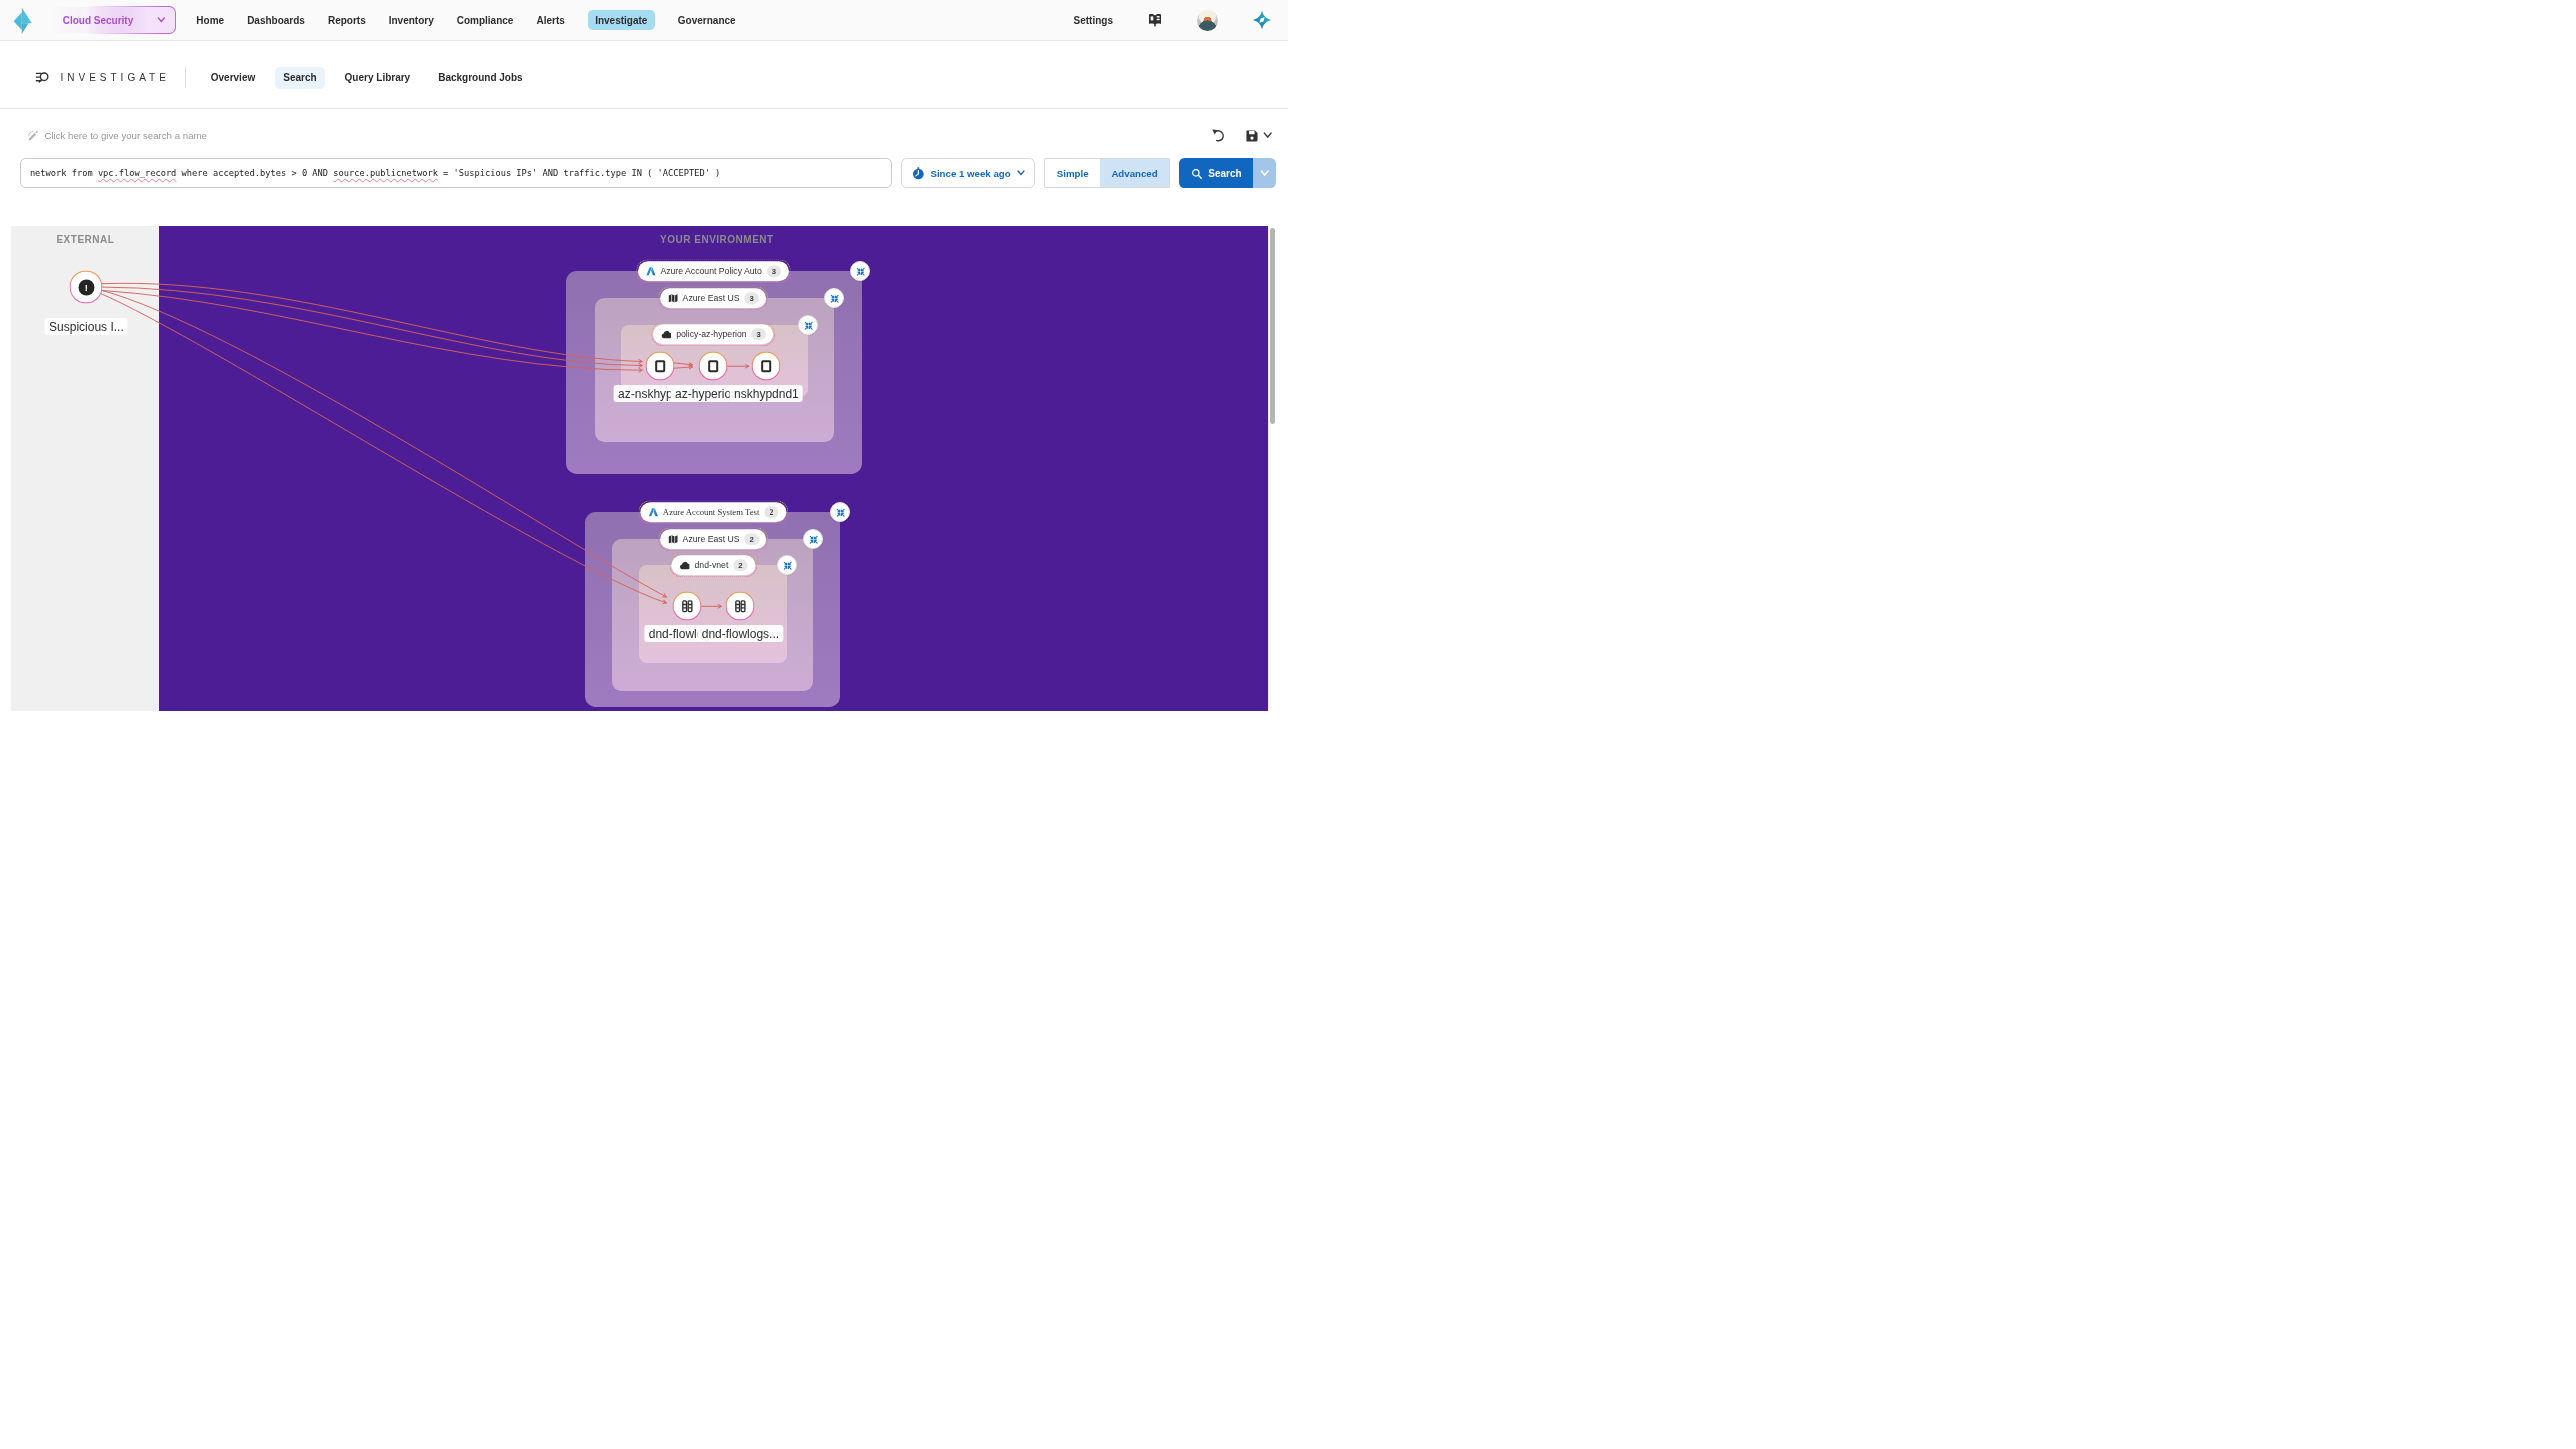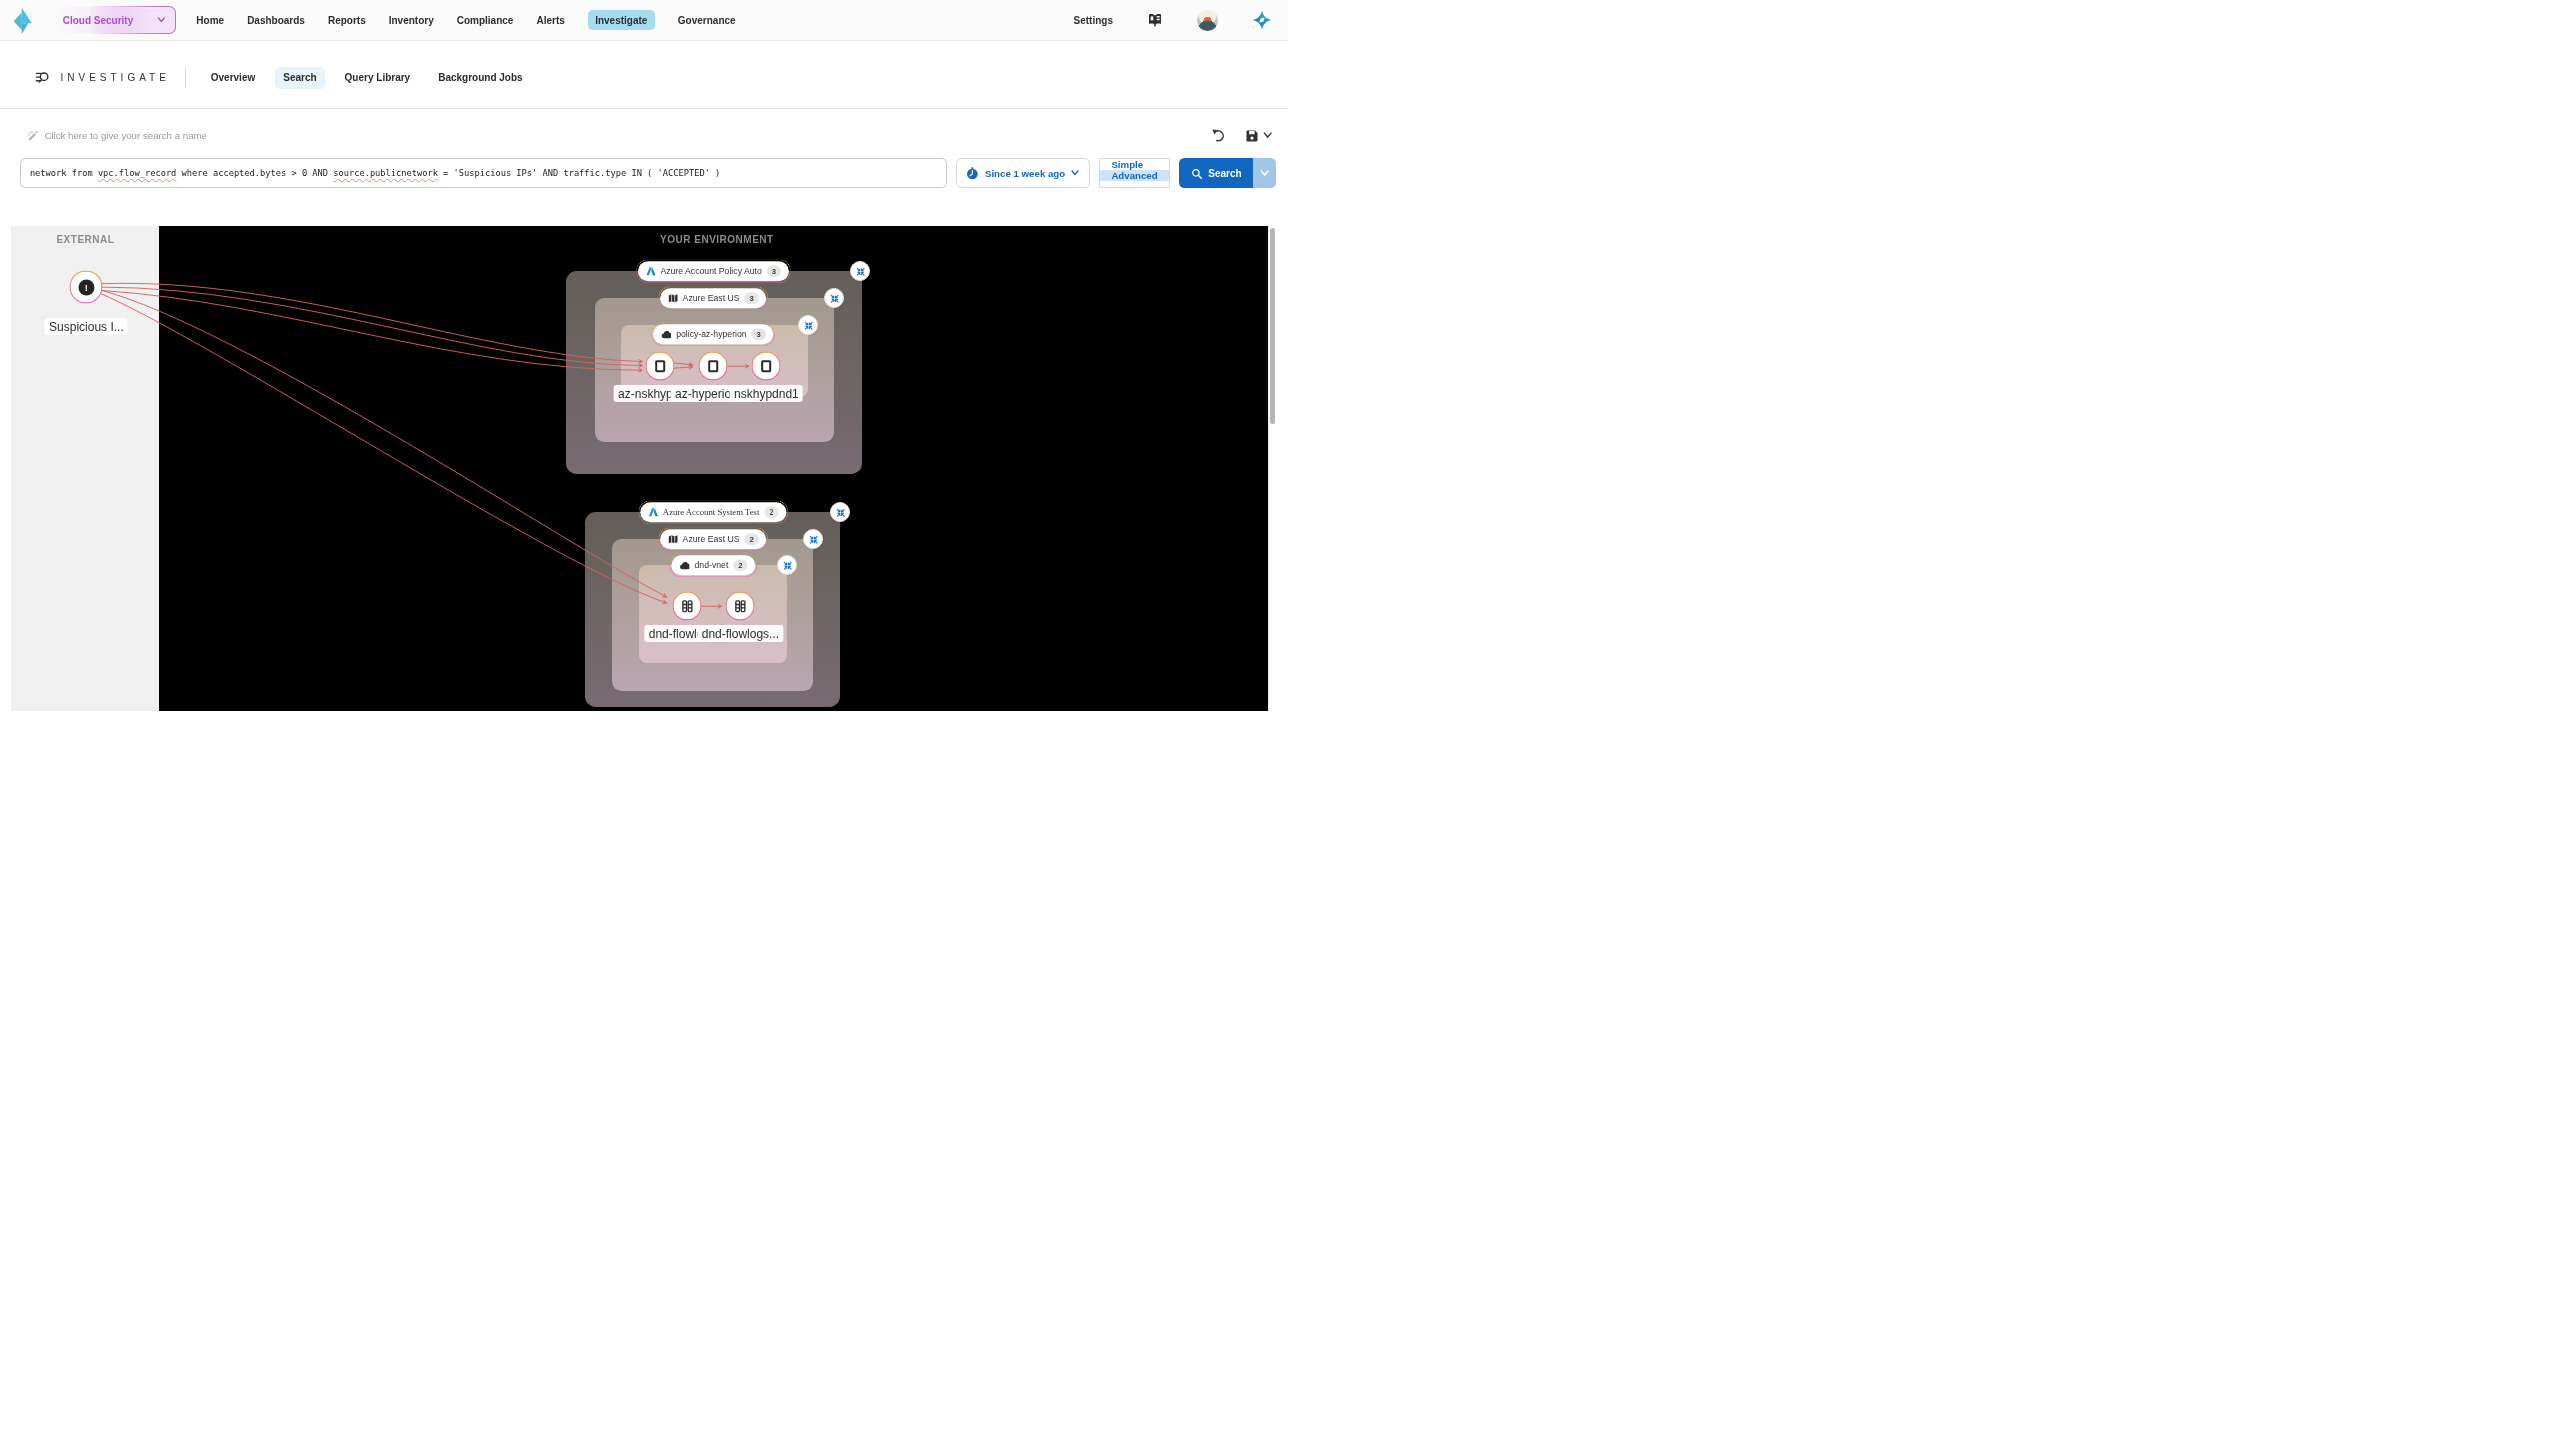--- a/index.html
+++ b/index.html
@@ -45,31 +45,31 @@
 
   
   .query-row{display:flex;align-items:stretch;margin:10.7px 12px 0 19.5px;height:30px;gap:9.4px;}
   .query-box{flex:1;border:0.7px solid #c9c9c9;border-radius:5.4px;background:#fff;display:flex;
              align-items:center;padding:0 9.4px;font-family:"DejaVu Sans Mono",monospace;
              font-size:8.7px;color:#222;white-space:pre;overflow:hidden;cursor:text;}
   .q-err{text-decoration-line:underline;text-decoration-style:wavy;text-decoration-color:#ee837b;
          text-underline-offset:2px;}
   .time-btn{display:flex;align-items:center;gap:6px;border:0.7px solid #d8d8d8;border-radius:5.4px;
             background:#fff;padding:0 9.4px;color:#1566be;font-size:9.7px;font-weight:600;cursor:pointer;white-space:nowrap;}
-  .mode-toggle{display:flex;border:0.7px solid #d8d8d8;border-radius:1px;overflow:hidden;flex-direction:column;}
+  .mode-toggle{display:flex;border:0.7px solid #d8d8d8;border-radius:1px;overflow:hidden;}
   .mode{display:flex;align-items:center;padding:0 11.4px;font-size:9.7px;font-weight:600;
         color:#1566be;background:#fff;cursor:pointer;}
   .mode.active{background:#cfe3f6;}
   .search-split{display:flex;border-radius:5.4px;overflow:hidden;cursor:pointer;}
   .search-main{display:flex;align-items:center;gap:6px;background:#1166bf;color:#fff;
                font-size:10px;font-weight:700;padding:0 11.4px;}
   .search-caret{width:23px;background:#a3c6e8;display:flex;align-items:center;justify-content:center;}
 
   
-  .graph{position:relative;margin:38px 0 0 11.4px;width:1257px;height:485px;background:#000000;
+  .graph{position:relative;margin:38px 0 0 11.4px;width:1257px;height:485px;background:#4c1d95;
          border-right:0.7px solid #ededed;overflow:hidden;}
   .ext-panel{position:absolute;left:0;top:0;width:148px;height:485px;background:#f0f0f1;z-index:1;}
   .zone-label{position:absolute;top:7.4px;font-size:10px;font-weight:700;color:#8b8b8b;
               letter-spacing:0.5px;text-align:center;z-index:4;}
   .edges{position:absolute;left:0;top:0;z-index:2;pointer-events:none;}
   .crect{position:absolute;pointer-events:none;}
   .c-outer{border-radius:10.7px;background:linear-gradient(180deg,rgba(247,236,219,0.40),rgba(249,224,238,0.48));z-index:1;}
   .c-mid{border-radius:9.4px;background:linear-gradient(180deg,rgba(246,231,208,0.42),rgba(248,219,234,0.52));z-index:1;}
   .c-inner{border-radius:8px;background:linear-gradient(180deg,rgba(246,227,202,0.45),rgba(247,214,231,0.55));z-index:1;}
   .pill{position:absolute;transform:translate(-50%,-50%);display:flex;align-items:center;gap:4.7px;

